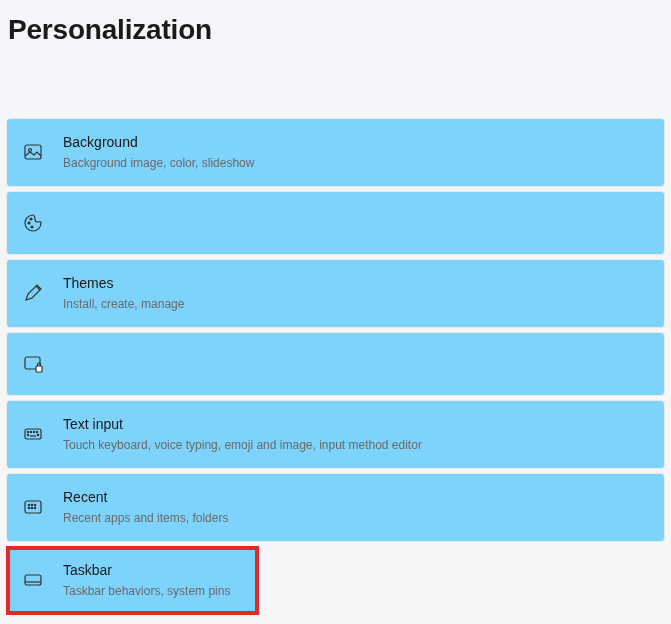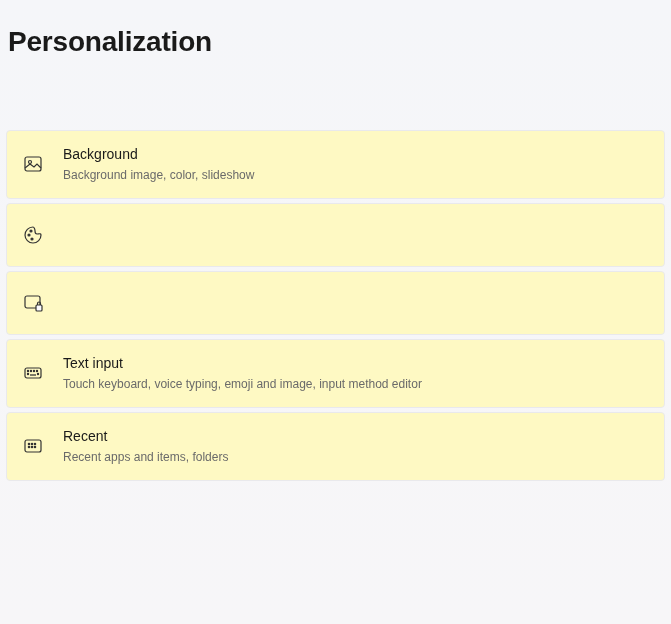--- a/index.html
+++ b/index.html
@@ -11,31 +11,31 @@
       font-family: "Segoe UI", -apple-system, sans-serif;
       background: linear-gradient(180deg, #f5f6f9 0%, #f7f6f8 100%);
       width: 671px;
       height: 624px;
       overflow: hidden;
     }
     .page-title {
       font-size: 28px;
       font-weight: 600;
       color: #1a1a1a;
-      padding: 26px 0 0 8px;
+      padding: 14px 0 0 8px;
       letter-spacing: -0.2px;
     }
     .settings-list {
       margin-top: 72px;
       padding: 0 6px;
     }
     .settings-item {
       display: flex;
       align-items: center;
-      background: #fef9c3;
+      background: #7dd3fc;
       border: 1px solid #e9e9ec;
       border-radius: 4px;
       padding: 14px 16px;
       margin-bottom: 4px;
       min-height: 64px;
       cursor: pointer;
     }
     .item-icon {
       width: 20px;
       height: 20px;
@@ -103,20 +103,32 @@
     <span class="item-icon">
       <svg viewBox="0 0 20 20">
           <path d="M10 2 A8 8 0 1 0 18 10 C18 8 16 9 14 9 C12 9 12 7 12 6 C12 4 11 2 10 2 Z"></path>
           <circle cx="6" cy="10" r="1" fill="#333"></circle>
           <circle cx="8" cy="6" r="1" fill="#333"></circle>
           <circle cx="9" cy="14" r="1" fill="#333"></circle>
         </svg>
     </span>
   </div>
 
+  <div class="settings-item">
+    <span class="item-icon">
+      <svg viewBox="0 0 20 20">
+          <path d="M3 17 L5 11 L14 2 L18 6 L9 15 L3 17 Z"></path>
+          <line x1="13" y1="3" x2="17" y2="7"></line>
+        </svg>
+    </span>
+    <div class="item-text">
+      <span class="item-title">Themes</span>
+      <span class="item-subtitle">Install, create, manage</span>
+    </div>
+  </div>
 
   <div class="settings-item">
     <span class="item-icon">
       <svg viewBox="0 0 20 20">
           <rect x="2" y="3" width="15" height="12" rx="2"></rect>
           <rect x="13" y="12" width="6" height="6" rx="1" fill="#fbfbfd"></rect>
           <path d="M14.5 12 V10.5 A1.5 1.5 0 0 1 17.5 10.5 V12" fill="none"></path>
         </svg>
     </span>
     <div class="item-text">
@@ -153,14 +165,26 @@
           <circle cx="9" cy="11" r="0.7" fill="#333"></circle>
           <circle cx="12" cy="11" r="0.7" fill="#333"></circle>
         </svg>
     </span>
     <div class="item-text">
       <span class="item-title">Recent</span>
       <span class="item-subtitle">Recent apps and items, folders</span>
     </div>
   </div>
 
+  <div class="settings-item highlighted">
+    <span class="item-icon">
+      <svg viewBox="0 0 20 20">
+          <rect x="2" y="5" width="16" height="10" rx="2"></rect>
+          <line x1="2" y1="12" x2="18" y2="12"></line>
+        </svg>
+    </span>
+    <div class="item-text">
+      <span class="item-title">Taskbar</span>
+      <span class="item-subtitle">Taskbar behaviors, system pins</span>
+    </div>
+  </div>
 
 </div>
 
 </body></html>

